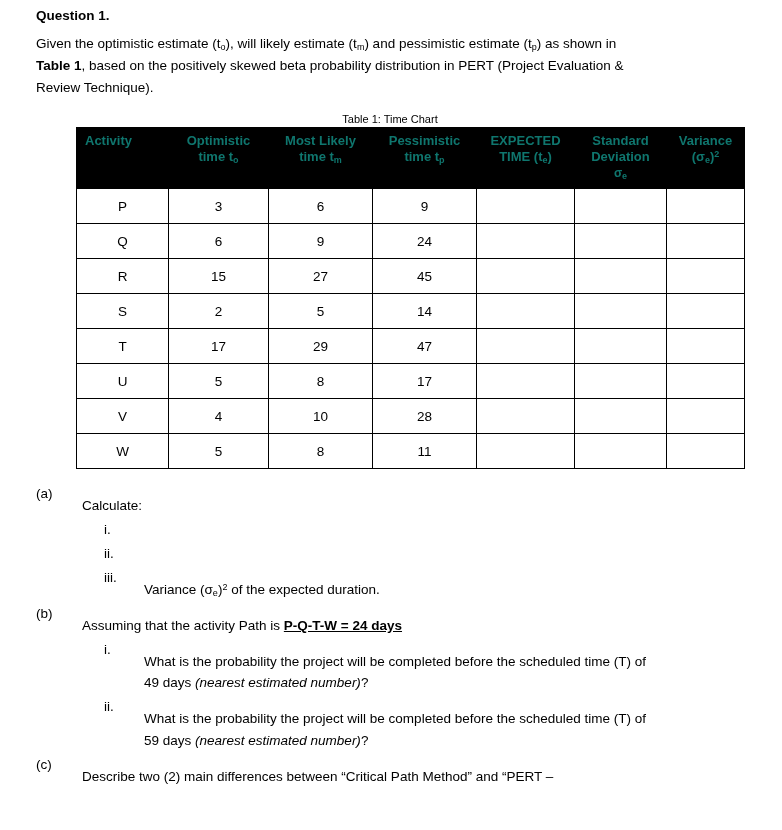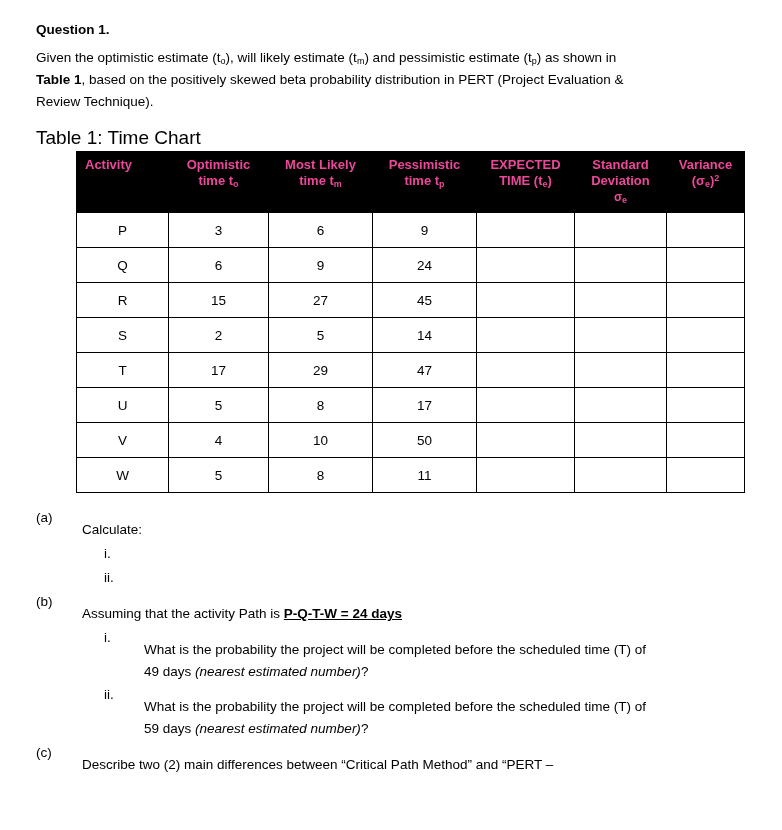--- a/index.html
+++ b/index.html
@@ -9,21 +9,21 @@
   }
   body {
     width: 782px;
     height: 830px;
     font-family: "Liberation Sans", sans-serif;
     color: #000000;
     font-size: 13.5px;
     overflow: hidden;
   }
   .page {
-    padding: 18px 38px 0 36px;
+    padding: 4px 38px 0 36px;
     box-sizing: border-box;
     width: 782px;
   }
   .q-title {
     font-weight: bold;
     font-size: 13.5px;
     margin: 4px 0 10px 0;
   }
   .para {
     line-height: 1.62;
@@ -33,33 +33,33 @@
   .para b { font-weight: bold; }
   sub {
     font-size: 9px;
     vertical-align: -2px;
   }
   sup {
     font-size: 9px;
     vertical-align: 4px;
   }
   .table-caption {
-    text-align: left;
+    text-align: center;
     margin: 14px 0 2px 0;
-    font-size: 19px;
+    font-size: 11px;
   }
   table.chart {
     border-collapse: collapse;
     width: 668px;
     margin: 0 0 0 40px;
     table-layout: fixed;
   }
   table.chart th {
     background: #000000;
-    color: #ec4899;
+    color: #0f766e;
     font-weight: bold;
     font-size: 13px;
     padding: 5px 2px 6px 2px;
     vertical-align: top;
     border: 1px solid #000000;
     line-height: 1.25;
   }
   table.chart th.left {
     text-align: left;
     padding-left: 8px;
@@ -212,21 +212,21 @@
         <td>8</td>
         <td>17</td>
         <td></td>
         <td></td>
         <td></td>
       </tr>
       <tr>
         <td>V</td>
         <td>4</td>
         <td>10</td>
-        <td>50</td>
+        <td>28</td>
         <td></td>
         <td></td>
         <td></td>
       </tr>
       <tr>
         <td>W</td>
         <td>5</td>
         <td>8</td>
         <td>11</td>
         <td></td>
@@ -246,20 +246,25 @@
     <div class="row">
       <div class="lbl-a"></div>
       <div class="lbl-rom">i.</div>
     </div>
 
     <div class="row">
       <div class="lbl-a"></div>
       <div class="lbl-rom">ii.</div>
     </div>
 
+    <div class="row">
+      <div class="lbl-a"></div>
+      <div class="lbl-rom">iii.</div>
+      <div class="txt"><span>Variance (σ</span><sub>e</sub><span>)<sup>2</sup> of the expected duration.</span></div>
+    </div>
 
     <div class="row">
       <div class="lbl-a">(b)</div>
       <div class="txt"><span>Assuming that the activity Path is </span><span class="u">P-Q-T-W = 24 days</span></div>
     </div>
 
     <div class="row">
       <div class="lbl-a"></div>
       <div class="lbl-rom">i.</div>
       <div class="txt">

